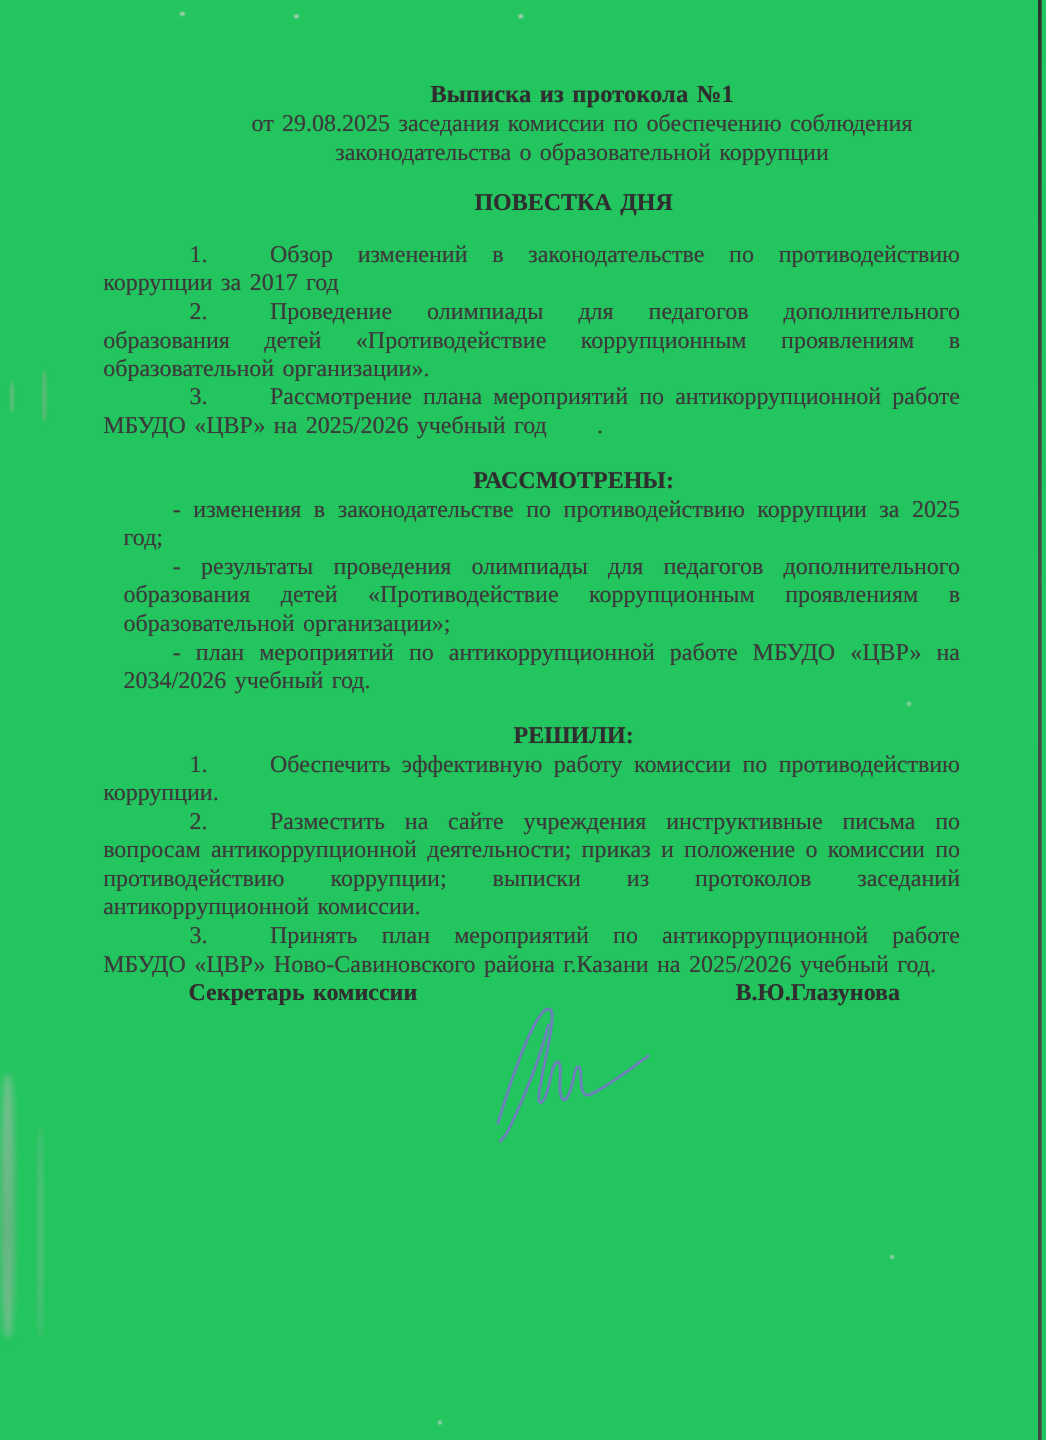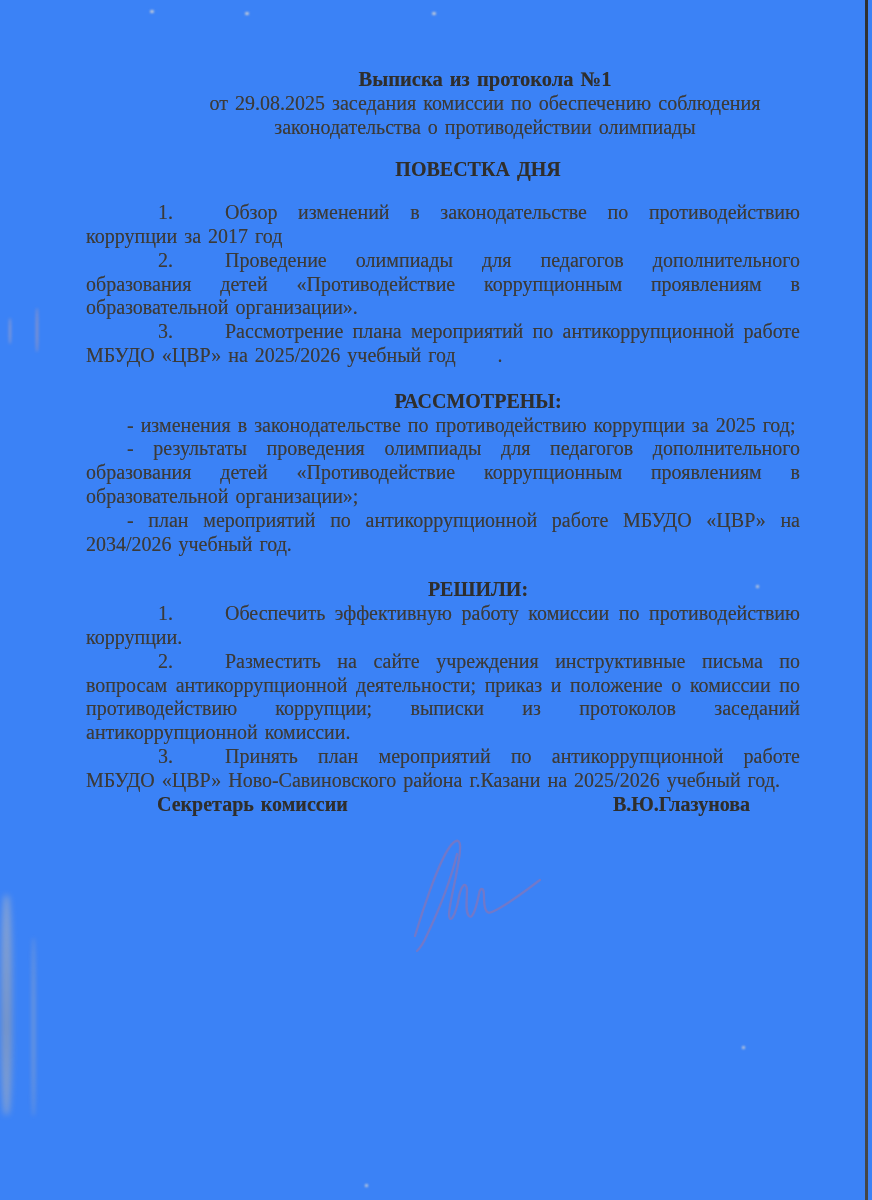--- a/index.html
+++ b/index.html
@@ -2,37 +2,37 @@
 <html><head>
 <meta charset="utf-8">
 <style>
   html,body { margin:0; padding:0; }
   body {
     width:872px; height:1200px; position:relative; overflow:hidden;
     background:#ffffff;
     font-family:"Liberation Serif","DejaVu Serif",serif;
   }
   .page {
-    position:absolute; inset:0; background:#3b82f6;
+    position:absolute; inset:0; background:#22c55e;
   }
   .content {
     position:absolute; left:86px; top:68px; width:714px;
     font-size:20px; line-height:23.8px; color:#3a3a3a;
     text-align:justify; word-spacing:2px;
     text-shadow:0 0 0.6px rgba(80,80,80,0.7);
   }
   .heading-block { text-align:center; padding-left:84px; }
   .doc-title { font-weight:bold; color:#2e2e2e; font-size:20.5px; }
   .section-head { font-weight:bold; color:#2e2e2e; text-indent:70px; text-align:center; }
   .mt-1 { margin-top:19px; }
   .mt-2 { margin-top:22px; }
   p { margin:0; }
   p.numbered { text-indent:72px; }
   p.numbered .num { display:inline-block; width:67px; text-indent:0; }
-  p.dash { text-indent:41px; }
+  p.dash { text-indent:41px;margin-left:17px; }
   .sign-row {
     display:flex; justify-content:space-between;
     font-weight:bold; color:#2e2e2e; text-align:left;
   }
   .sign-role { margin-left:71px; }
   .sign-name { margin-right:50px;text-align:center; }
   .signature-svg { position:absolute; left:393px; top:824px; }
   
   .edge-line {
     position:absolute; top:0; bottom:0; right:4px; width:3px;
@@ -54,21 +54,21 @@
 </head>
 <body>
 
 <div class="page">
 
   <div class="content">
 
     <div class="heading-block">
       <div class="doc-title">Выписка из протокола №1</div>
       <div>от 29.08.2025 заседания комиссии по обеспечению соблюдения</div>
-      <div>законодательства о противодействии олимпиады</div>
+      <div>законодательства о образовательной коррупции</div>
     </div>
 
     <div class="section-head mt-1">ПОВЕСТКА ДНЯ</div>
 
     <p class="numbered mt-1"><span class="num">1.</span><span>Обзор изменений в законодательстве по противодействию коррупции за 2017 год</span></p>
     <p class="numbered"><span class="num">2.</span><span>Проведение олимпиады для педагогов дополнительного образования детей «Противодействие коррупционным проявлениям в образовательной организации».</span></p>
     <p class="numbered"><span class="num">3.</span><span>Рассмотрение плана мероприятий по антикоррупционной работе МБУДО «ЦВР» на 2025/2026 учебный год&nbsp;&nbsp;&nbsp;&nbsp;&nbsp;&nbsp;.</span></p>
 
     <div class="section-head mt-2">РАССМОТРЕНЫ:</div>
 

